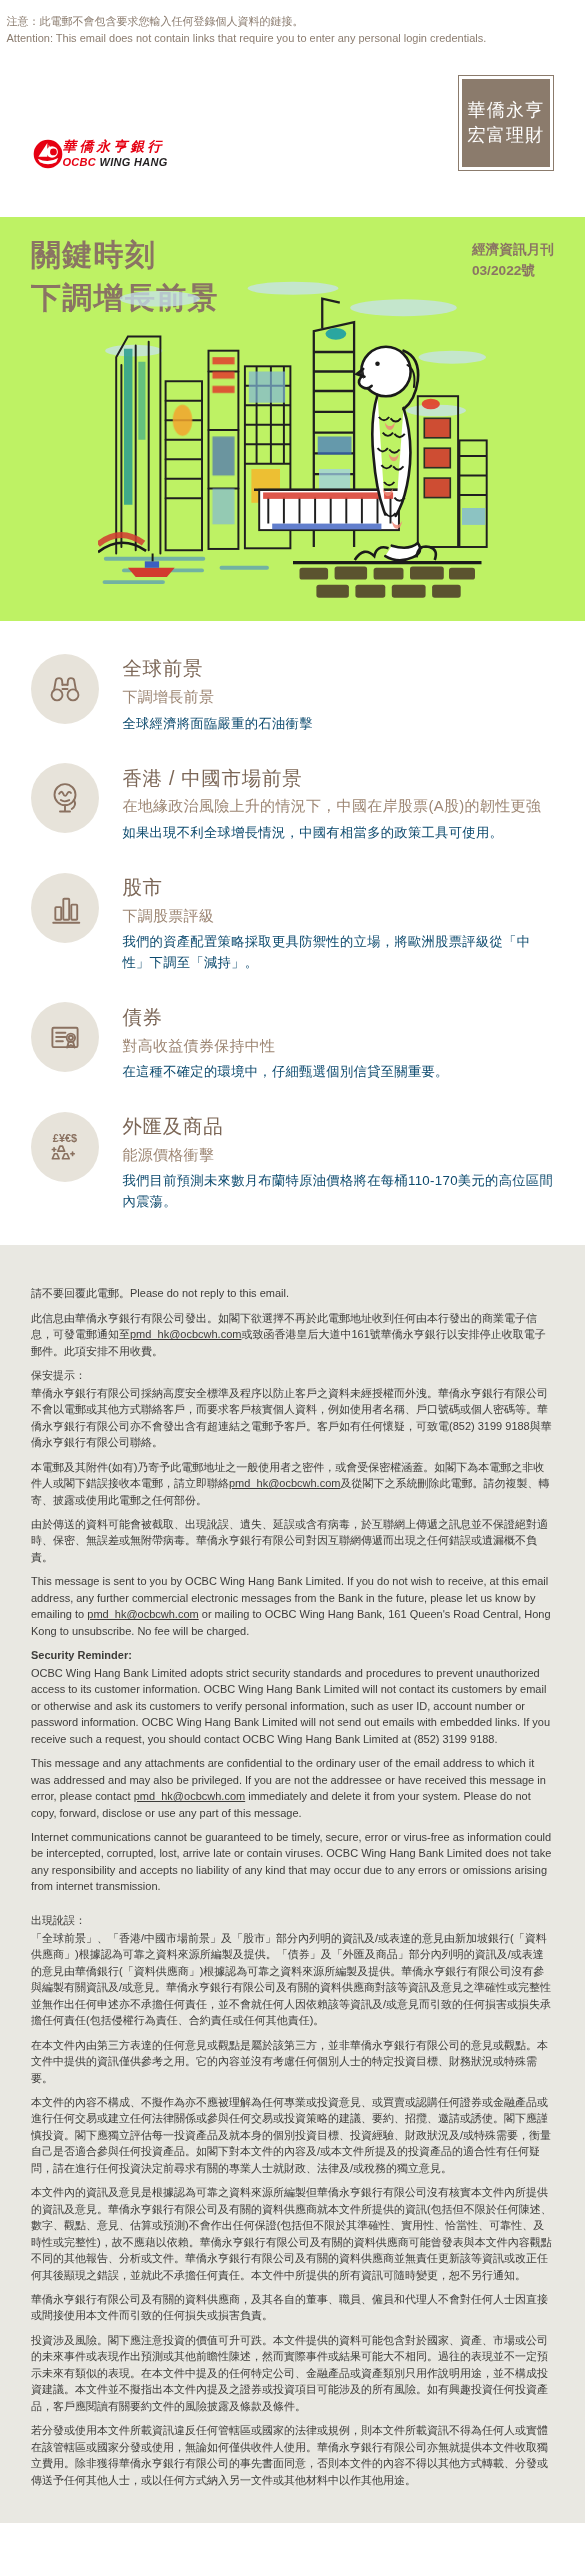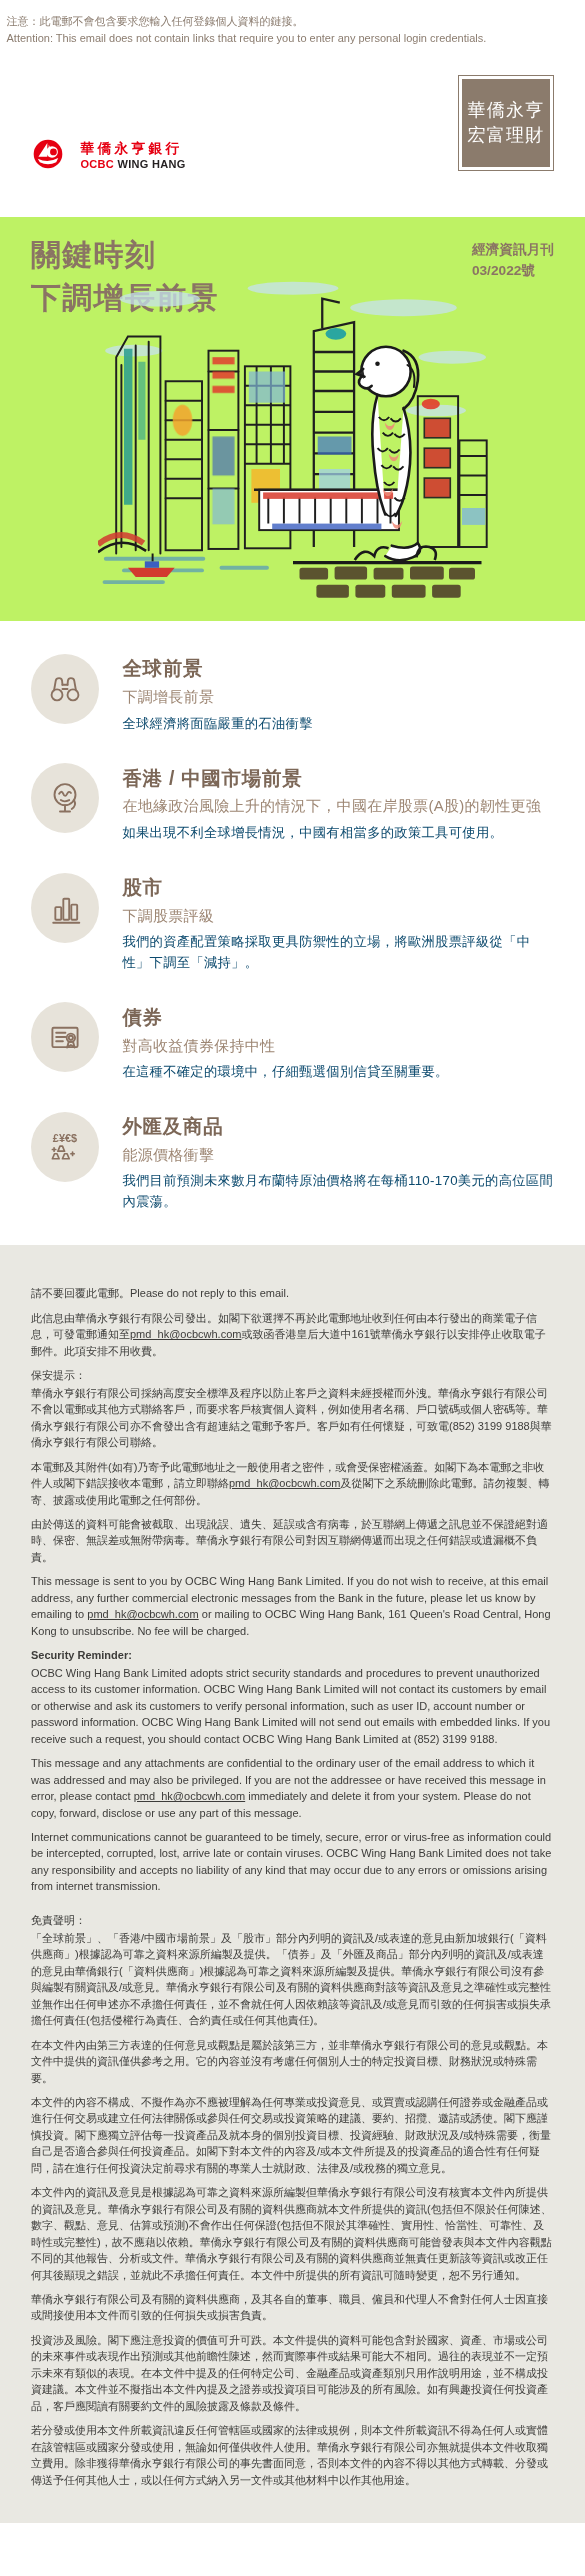--- a/index.html
+++ b/index.html
@@ -5,40 +5,40 @@
   html,body{margin:0;padding:0;background:#ffffff;}
   body{font-family:"Liberation Sans",sans-serif;-webkit-font-smoothing:antialiased;}
   .page{width:585px;margin:0 auto;background:#fff;}
 
   
   .top-note{padding:13px 6.5px 0 6.5px;color:#8b7c6f;font-size:11px;line-height:1.55;}
   .top-note p{margin:0;}
 
   
   .masthead{position:relative;height:170px;}
-  .logo{position:absolute;left:32.5px;top:92px;display:flex;align-items:center;gap:18px;}
+  .logo{position:absolute;left:32.5px;top:92px;display:flex;gap:0;font-style:italic;}
   .logo-text .cn{color:#e60012;font-size:13.7px;font-weight:bold;letter-spacing:3.3px;line-height:1.1;}
   .logo-text .en{margin-top:2px;font-size:11px;font-weight:bold;letter-spacing:0.3px;line-height:1.1;}
   .logo-text .en .red{color:#e60012;}
   .logo-text .en .blk{color:#231f20;}
   .badge{position:absolute;right:31px;top:28px;width:96px;height:96px;border:1.3px solid #8b7b6c;background:#fff;box-sizing:border-box;padding:3.3px;}
   .badge-inner{background:#8b7b6c;width:100%;height:100%;display:flex;flex-direction:column;align-items:center;justify-content:center;color:#fff;font-size:18px;letter-spacing:1.3px;line-height:1.4;}
 
   
   .hero{position:relative;height:404px;background:#bef264;overflow:hidden;}
   .hero-title{position:absolute;left:31px;top:15.6px;margin:0;color:#8a7464;font-size:30px;font-weight:bold;line-height:1.45;letter-spacing:1.3px;}
   .hero-meta{position:absolute;right:31px;top:23.4px;text-align:left;color:#8a7464;font-size:13.7px;line-height:1.5;font-weight:bold;}
   .hero-art{position:absolute;left:98px;top:57px;width:390px;height:338px;}
 
   
   .sections{background:#fff;padding:3.9px 0 0 0;}
   .section{display:flex;gap:23.4px;padding:0 31px;margin-top:29px;align-items:flex-start;}
   .sec-icon{flex:none;width:68px;height:70px;border-radius:50%;background:#e7e3da;display:flex;align-items:center;justify-content:center;}
   .sec-text{padding-top:1.3px;}
-  .sec-title{margin:0;color:#7c6757;font-size:19.5px;font-weight:bold;letter-spacing:0.7px;}
+  .sec-title{margin:0;color:#7c6757;font-size:19.5px;font-weight:normal;letter-spacing:0.7px;}
   .sec-sub{margin:5.9px 0 0 0;color:#9d8673;font-size:15px;letter-spacing:0.3px;}
   .sec-body{margin:6.5px 0 0 0;color:#0c4a6e;font-size:13.3px;line-height:1.55;letter-spacing:0.3px;max-width:442px;}
 
   
   .cta-row{text-align:center;margin-top:38px;}
   .cta{display:inline-block;border:2px solid #8a7160;padding:2px;text-decoration:none;cursor:pointer;}
   .cta-inner{border:0.7px solid #8a7160;padding:5.9px 19.5px;color:#8a7160;font-size:16.3px;letter-spacing:2px;}
 
   
   .footer{margin-top:32.5px;background:#e9e8e2;padding:32.5px 31px 27px 31px;color:#3d3c3a;font-size:11px;line-height:1.5;}
@@ -308,21 +308,21 @@
     <p class="linkify">此信息由華僑永亨銀行有限公司發出。如閣下欲選擇不再於此電郵地址收到任何由本行發出的商業電子信息，可發電郵通知至<u>pmd_hk@ocbcwh.com</u>或致函香港皇后大道中161號華僑永亨銀行以安排停止收取電子郵件。此項安排不用收費。</p>
     <p class="lead">保安提示：</p>
     <p class="body">華僑永亨銀行有限公司採納高度安全標準及程序以防止客戶之資料未經授權而外洩。華僑永亨銀行有限公司不會以電郵或其他方式聯絡客戶，而要求客戶核實個人資料，例如使用者名稱、戶口號碼或個人密碼等。華僑永亨銀行有限公司亦不會發出含有超連結之電郵予客戶。客戶如有任何懷疑，可致電(852) 3199 9188與華僑永亨銀行有限公司聯絡。</p>
     <p class="linkify">本電郵及其附件(如有)乃寄予此電郵地址之一般使用者之密件，或會受保密權涵蓋。如閣下為本電郵之非收件人或閣下錯誤接收本電郵，請立即聯絡<u>pmd_hk@ocbcwh.com</u>及從閣下之系統刪除此電郵。請勿複製、轉寄、披露或使用此電郵之任何部份。</p>
     <p>由於傳送的資料可能會被截取、出現訛誤、遺失、延誤或含有病毒，於互聯網上傳遞之訊息並不保證絕對適時、保密、無誤差或無附帶病毒。華僑永亨銀行有限公司對因互聯網傳遞而出現之任何錯誤或遺漏概不負責。</p>
     <p class="linkify">This message is sent to you by OCBC Wing Hang Bank Limited. If you do not wish to receive, at this email address, any further commercial electronic messages from the Bank in the future, please let us know by emailing to <u>pmd_hk@ocbcwh.com</u> or mailing to OCBC Wing Hang Bank, 161 Queen's Road Central, Hong Kong to unsubscribe. No fee will be charged.</p>
     <p class="lead" style="font-weight:bold;">Security Reminder:</p>
     <p class="body">OCBC Wing Hang Bank Limited adopts strict security standards and procedures to prevent unauthorized access to its customer information. OCBC Wing Hang Bank Limited will not contact its customers by email or otherwise and ask its customers to verify personal information, such as user ID, account number or password information. OCBC Wing Hang Bank Limited will not send out emails with embedded links.  If you receive such a request, you should contact OCBC Wing Hang Bank Limited at (852) 3199 9188.</p>
     <p class="linkify">This message and any attachments are confidential to the ordinary user of the email address to which it was addressed and may also be privileged. If you are not the addressee or have received this message in error, please contact <u>pmd_hk@ocbcwh.com</u> immediately and delete it from your system. Please do not copy, forward, disclose or use any part of this message.</p>
     <p>Internet communications cannot be guaranteed to be timely, secure, error or virus-free as information could be intercepted, corrupted, lost, arrive late or contain viruses. OCBC Wing Hang Bank Limited does not take any responsibility and accepts no liability of any kind that may occur due to any errors or omissions arising from internet transmission.</p>
-    <p class="lead" style="margin-top:17px;">免責聲明：</p>
+    <p class="lead" style="margin-top:17px;">出現訛誤：</p>
     <p class="body">「全球前景」、「香港/中國市場前景」及「股市」部分內列明的資訊及/或表達的意見由新加坡銀行(「資料供應商」)根據認為可靠之資料來源所編製及提供。「債券」及「外匯及商品」部分內列明的資訊及/或表達的意見由華僑銀行(「資料供應商」)根據認為可靠之資料來源所編製及提供。華僑永亨銀行有限公司沒有參與編製有關資訊及/或意見。華僑永亨銀行有限公司及有關的資料供應商對該等資訊及意見之準確性或完整性並無作出任何申述亦不承擔任何責任，並不會就任何人因依賴該等資訊及/或意見而引致的任何損害或損失承擔任何責任(包括侵權行為責任、合約責任或任何其他責任)。</p>
     <p>在本文件內由第三方表達的任何意見或觀點是屬於該第三方，並非華僑永亨銀行有限公司的意見或觀點。本文件中提供的資訊僅供參考之用。它的內容並沒有考慮任何個別人士的特定投資目標、財務狀況或特殊需要。</p>
     <p>本文件的內容不構成、不擬作為亦不應被理解為任何專業或投資意見、或買賣或認購任何證券或金融產品或進行任何交易或建立任何法律關係或參與任何交易或投資策略的建議、要約、招攬、邀請或誘使。閣下應謹慎投資。閣下應獨立評估每一投資產品及就本身的個別投資目標、投資經驗、財政狀況及/或特殊需要，衡量自己是否適合參與任何投資產品。如閣下對本文件的內容及/或本文件所提及的投資產品的適合性有任何疑問，請在進行任何投資決定前尋求有關的專業人士就財政、法律及/或稅務的獨立意見。</p>
     <p>本文件內的資訊及意見是根據認為可靠之資料來源所編製但華僑永亨銀行有限公司沒有核實本文件內所提供的資訊及意見。華僑永亨銀行有限公司及有關的資料供應商就本文件所提供的資訊(包括但不限於任何陳述、數字、觀點、意見、估算或預測)不會作出任何保證(包括但不限於其準確性、實用性、恰當性、可靠性、及時性或完整性)，故不應藉以依賴。華僑永亨銀行有限公司及有關的資料供應商可能曾發表與本文件內容觀點不同的其他報告、分析或文件。華僑永亨銀行有限公司及有關的資料供應商並無責任更新該等資訊或改正任何其後顯現之錯誤，並就此不承擔任何責任。本文件中所提供的所有資訊可隨時變更，恕不另行通知。</p>
     <p>華僑永亨銀行有限公司及有關的資料供應商，及其各自的董事、職員、僱員和代理人不會對任何人士因直接或間接使用本文件而引致的任何損失或損害負責。</p>
     <p>投資涉及風險。閣下應注意投資的價值可升可跌。本文件提供的資料可能包含對於國家、資產、市場或公司的未來事件或表現作出預測或其他前瞻性陳述，然而實際事件或結果可能大不相同。過往的表現並不一定預示未來有類似的表現。在本文件中提及的任何特定公司、金融產品或資產類別只用作說明用途，並不構成投資建議。本文件並不擬指出本文件內提及之證券或投資項目可能涉及的所有風險。如有興趣投資任何投資產品，客戶應閱讀有關要約文件的風險披露及條款及條件。</p>
     <p>若分發或使用本文件所載資訊違反任何管轄區或國家的法律或規例，則本文件所載資訊不得為任何人或實體在該管轄區或國家分發或使用，無論如何僅供收件人使用。華僑永亨銀行有限公司亦無就提供本文件收取獨立費用。除非獲得華僑永亨銀行有限公司的事先書面同意，否則本文件的內容不得以其他方式轉載、分發或傳送予任何其他人士，或以任何方式納入另一文件或其他材料中以作其他用途。</p>
 
   </div>
 

